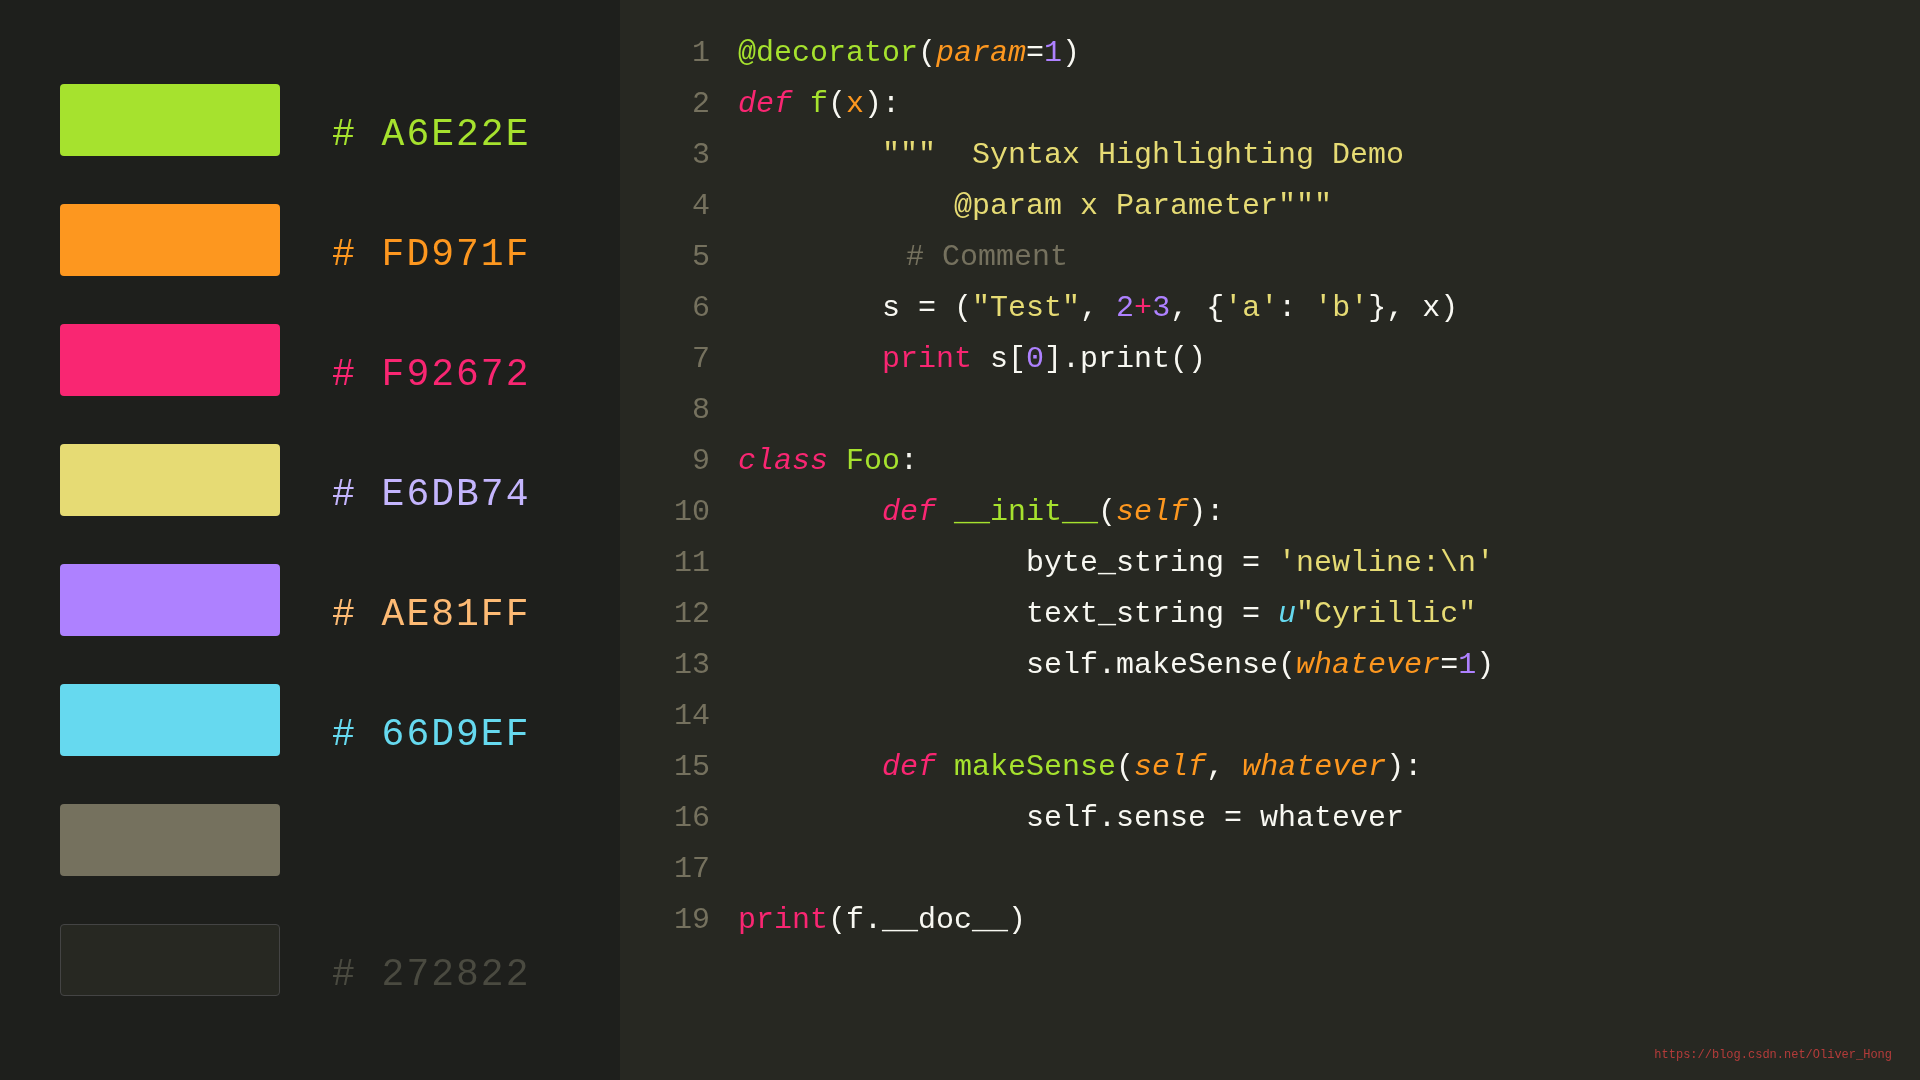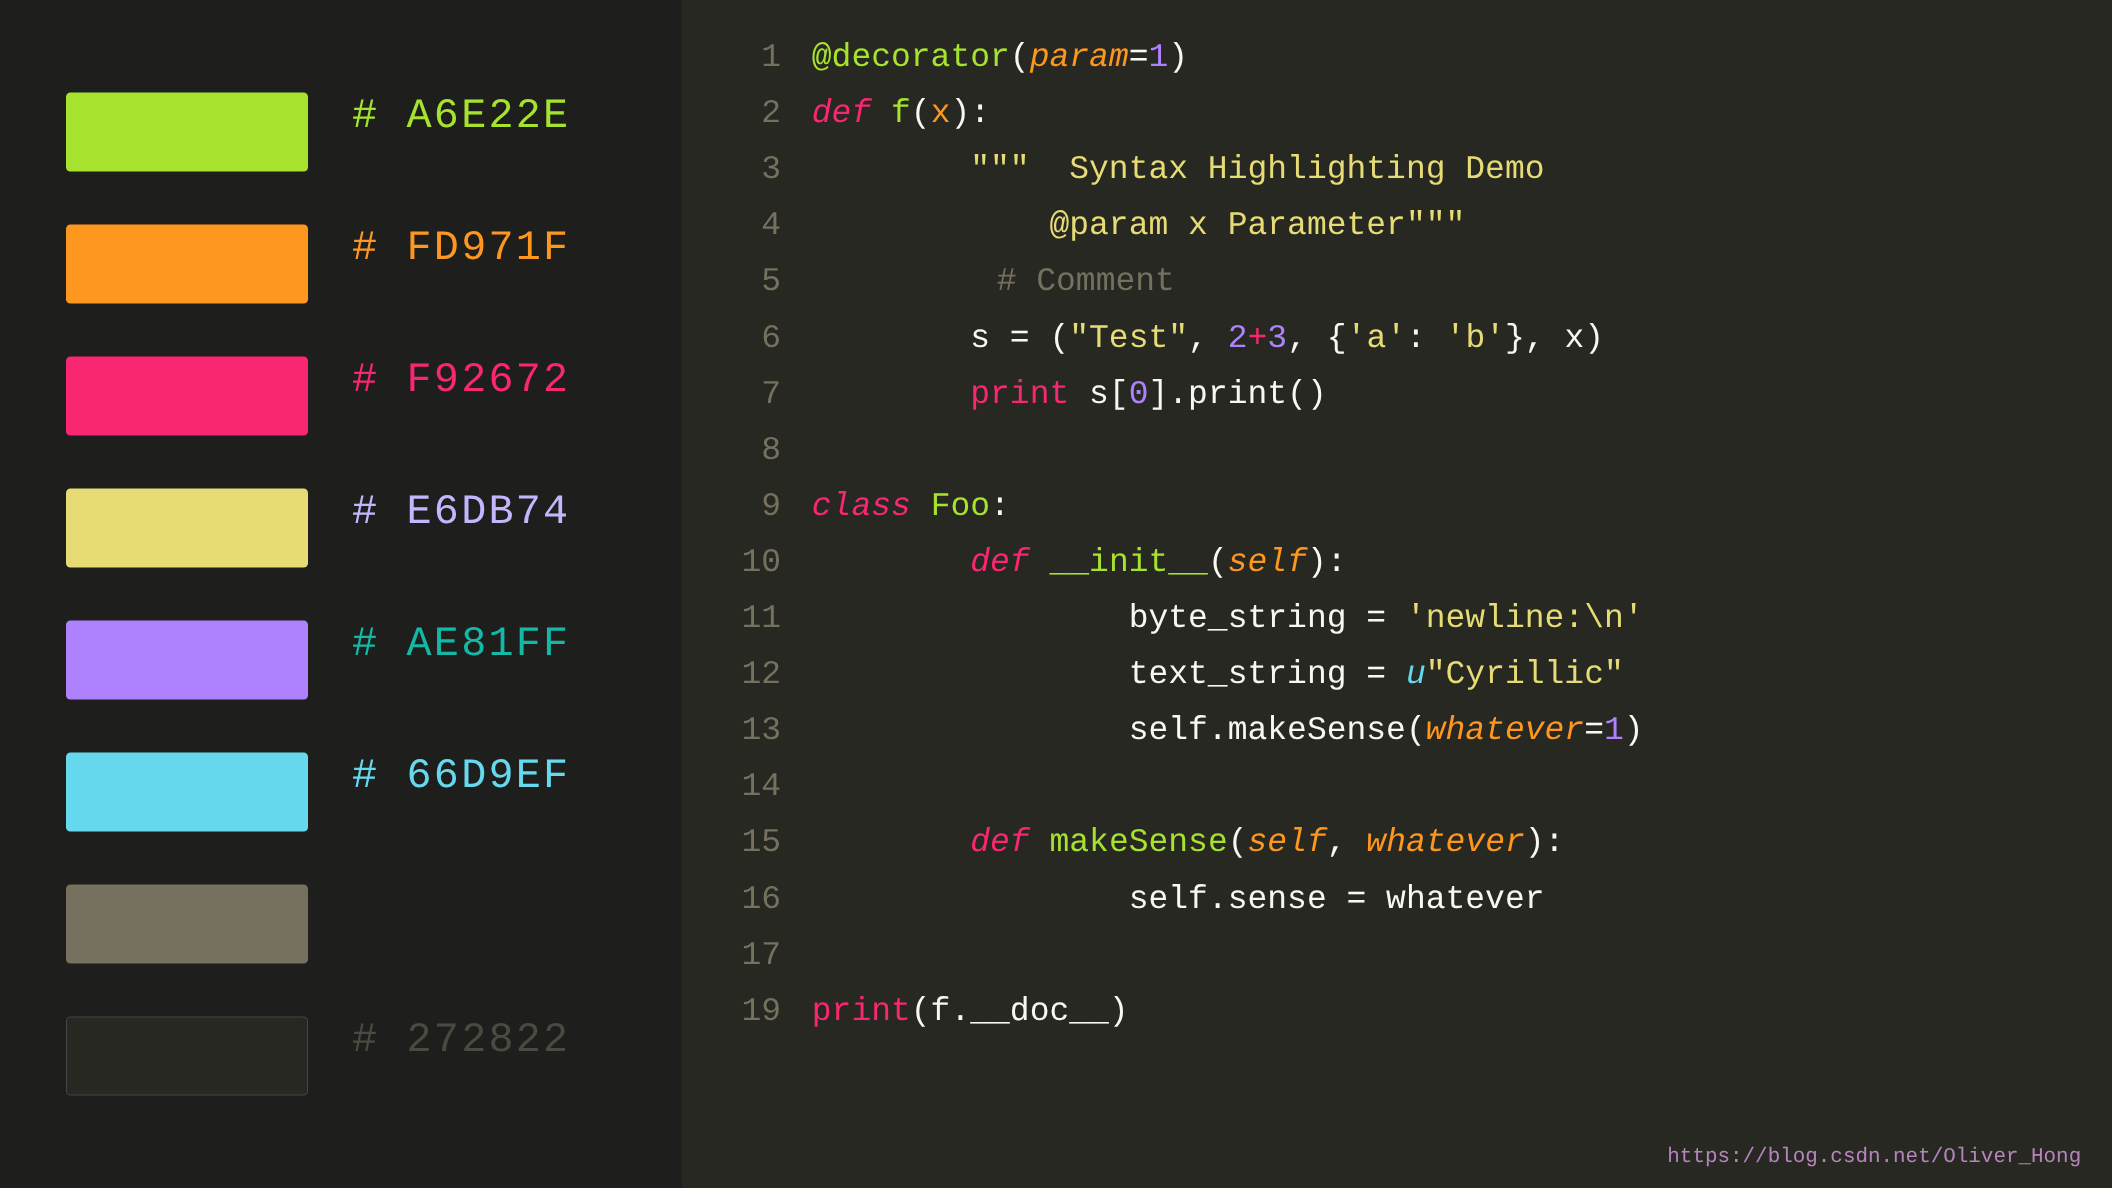--- a/index.html
+++ b/index.html
@@ -20,22 +20,22 @@
       background-color: #1e1f1c;
       display: flex;
       flex-direction: column;
       justify-content: center;
       padding: 40px 60px;
       gap: 48px;
     }
 
     .color-row {
       display: flex;
-      align-items: flex-start;
-      gap: 40px;
+      align-items: flex-end;
+      gap: 52px;
     }
 
     .color-swatch {
       width: 220px;
       height: 72px;
       border-radius: 4px;
       flex-shrink: 0;
     }
 
     .color-label {
@@ -91,22 +91,22 @@
     .c-cyan    { color: #66d9ef; }
     .c-gray    { color: #75715e; margin-left: 24px; }
     .c-white   { color: #f8f8f2; }
 
     .italic    { font-style: italic; }
 
     .watermark {
       position: absolute;
       bottom: 18px;
       right: 28px;
-      color: #f0abfc;
-      font-size: 19px;
+      color: #ef4444;
+      font-size: 12px;
       font-family: 'Courier New', Courier, monospace;
       opacity: 0.7;
     }
   </style>
 </head>
 <body>
 
 <div class="left-panel">
 
   <div class="color-row">
@@ -124,21 +124,21 @@
     <span class="color-label" style="color:#f92672;"># F92672</span>
   </div>
 
   <div class="color-row">
     <div class="color-swatch" style="background-color:#E6DB74;"></div>
     <span class="color-label" style="color:#c4b5fd;"># E6DB74</span>
   </div>
 
   <div class="color-row">
     <div class="color-swatch" style="background-color:#AE81FF;"></div>
-    <span class="color-label" style="color:#14b8a6;"># AE81FF</span>
+    <span class="color-label" style="color:#fdba74;"># AE81FF</span>
   </div>
 
   <div class="color-row">
     <div class="color-swatch" style="background-color:#66D9EF;"></div>
     <span class="color-label" style="color:#66d9ef;"># 66D9EF</span>
   </div>
 
   <div class="color-row">
     <div class="color-swatch" style="background-color:#75715E;"></div>
   </div>

